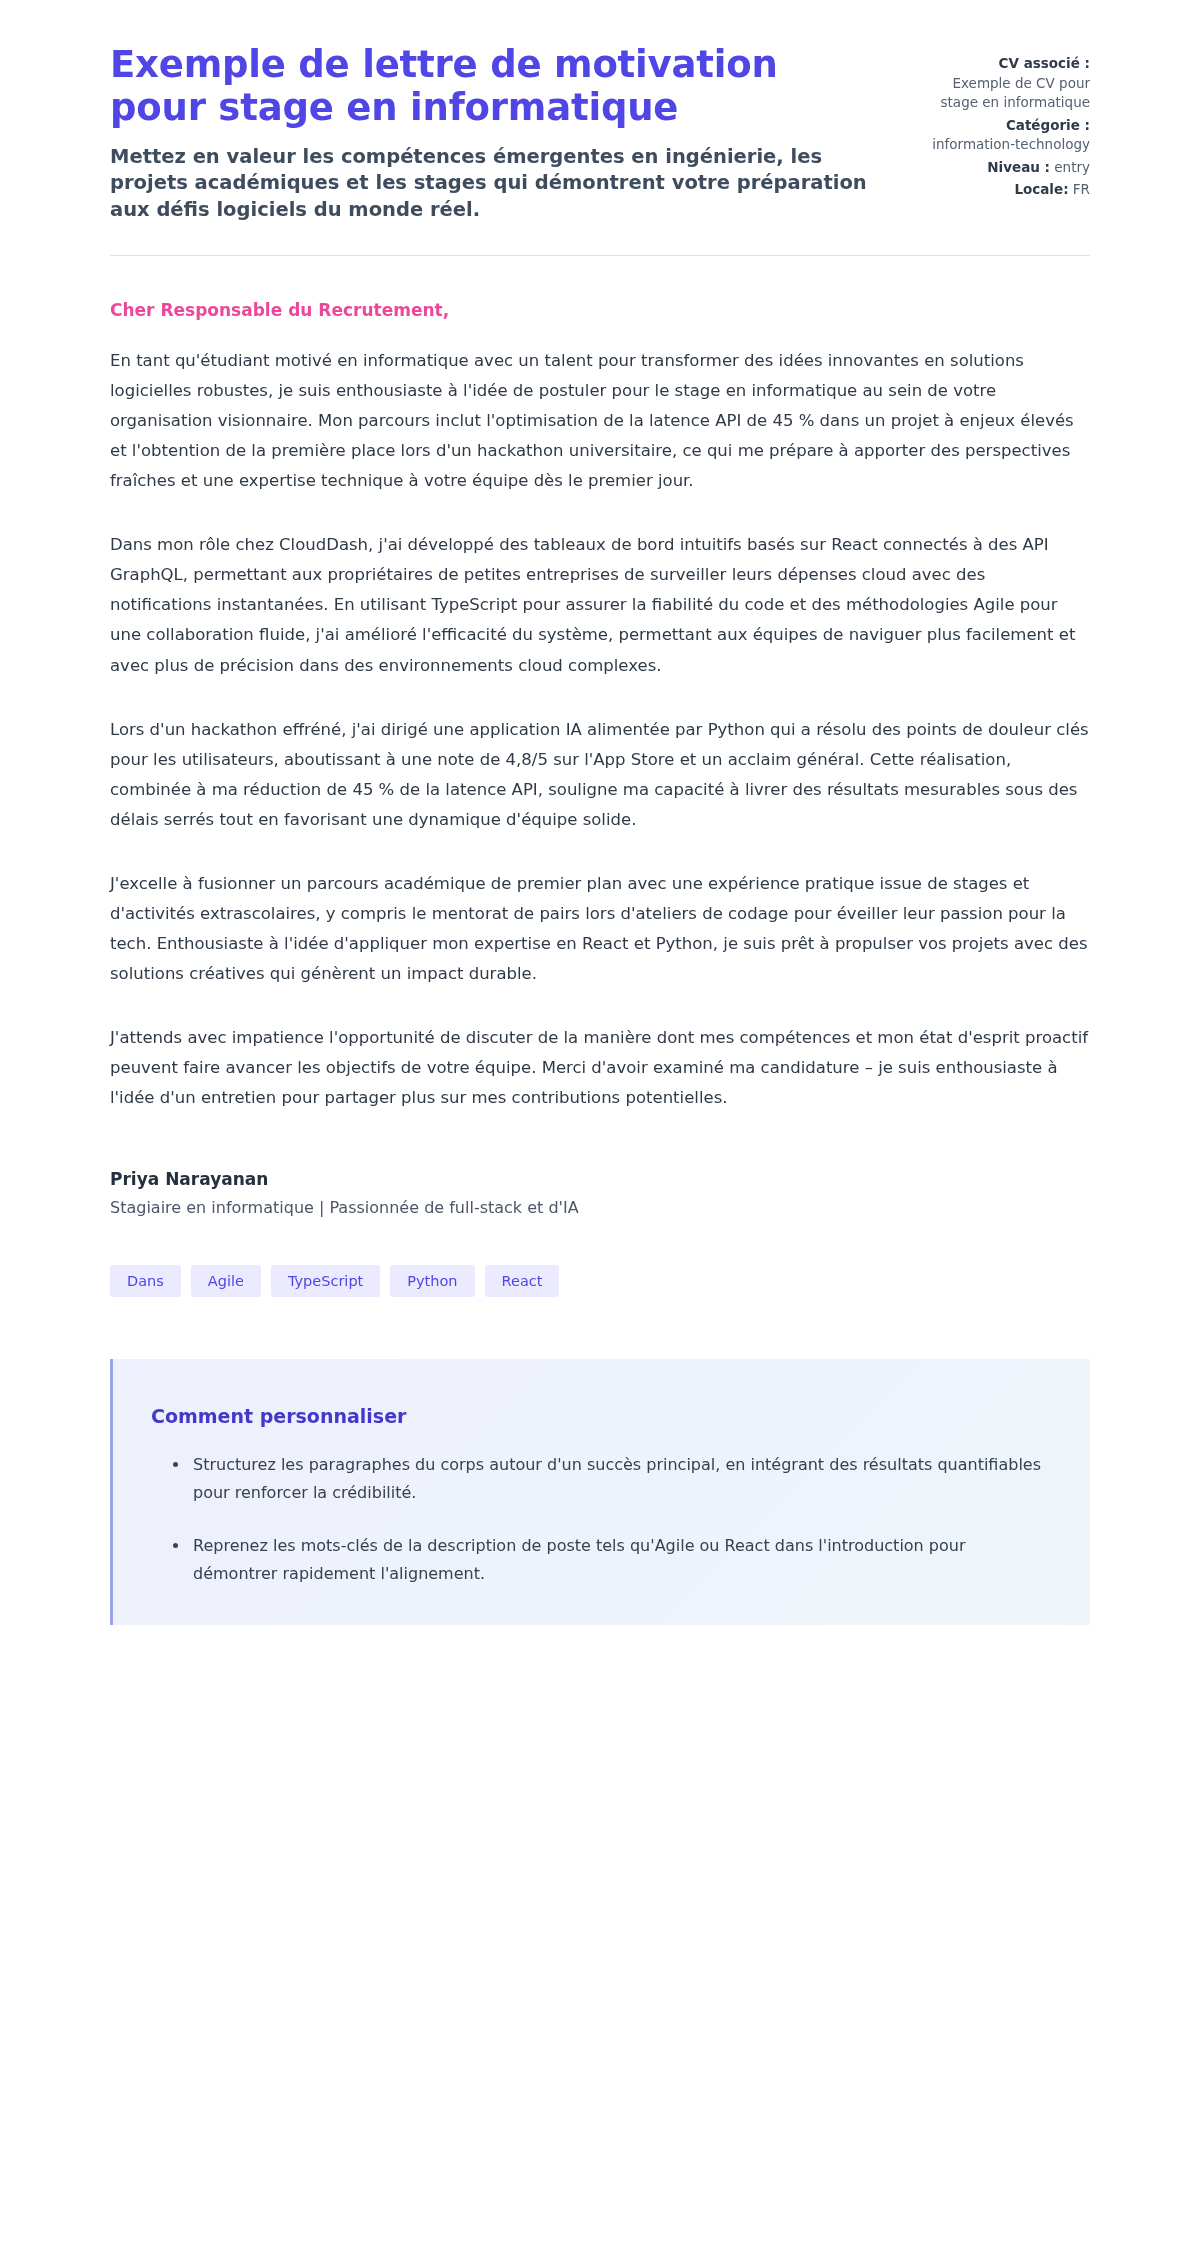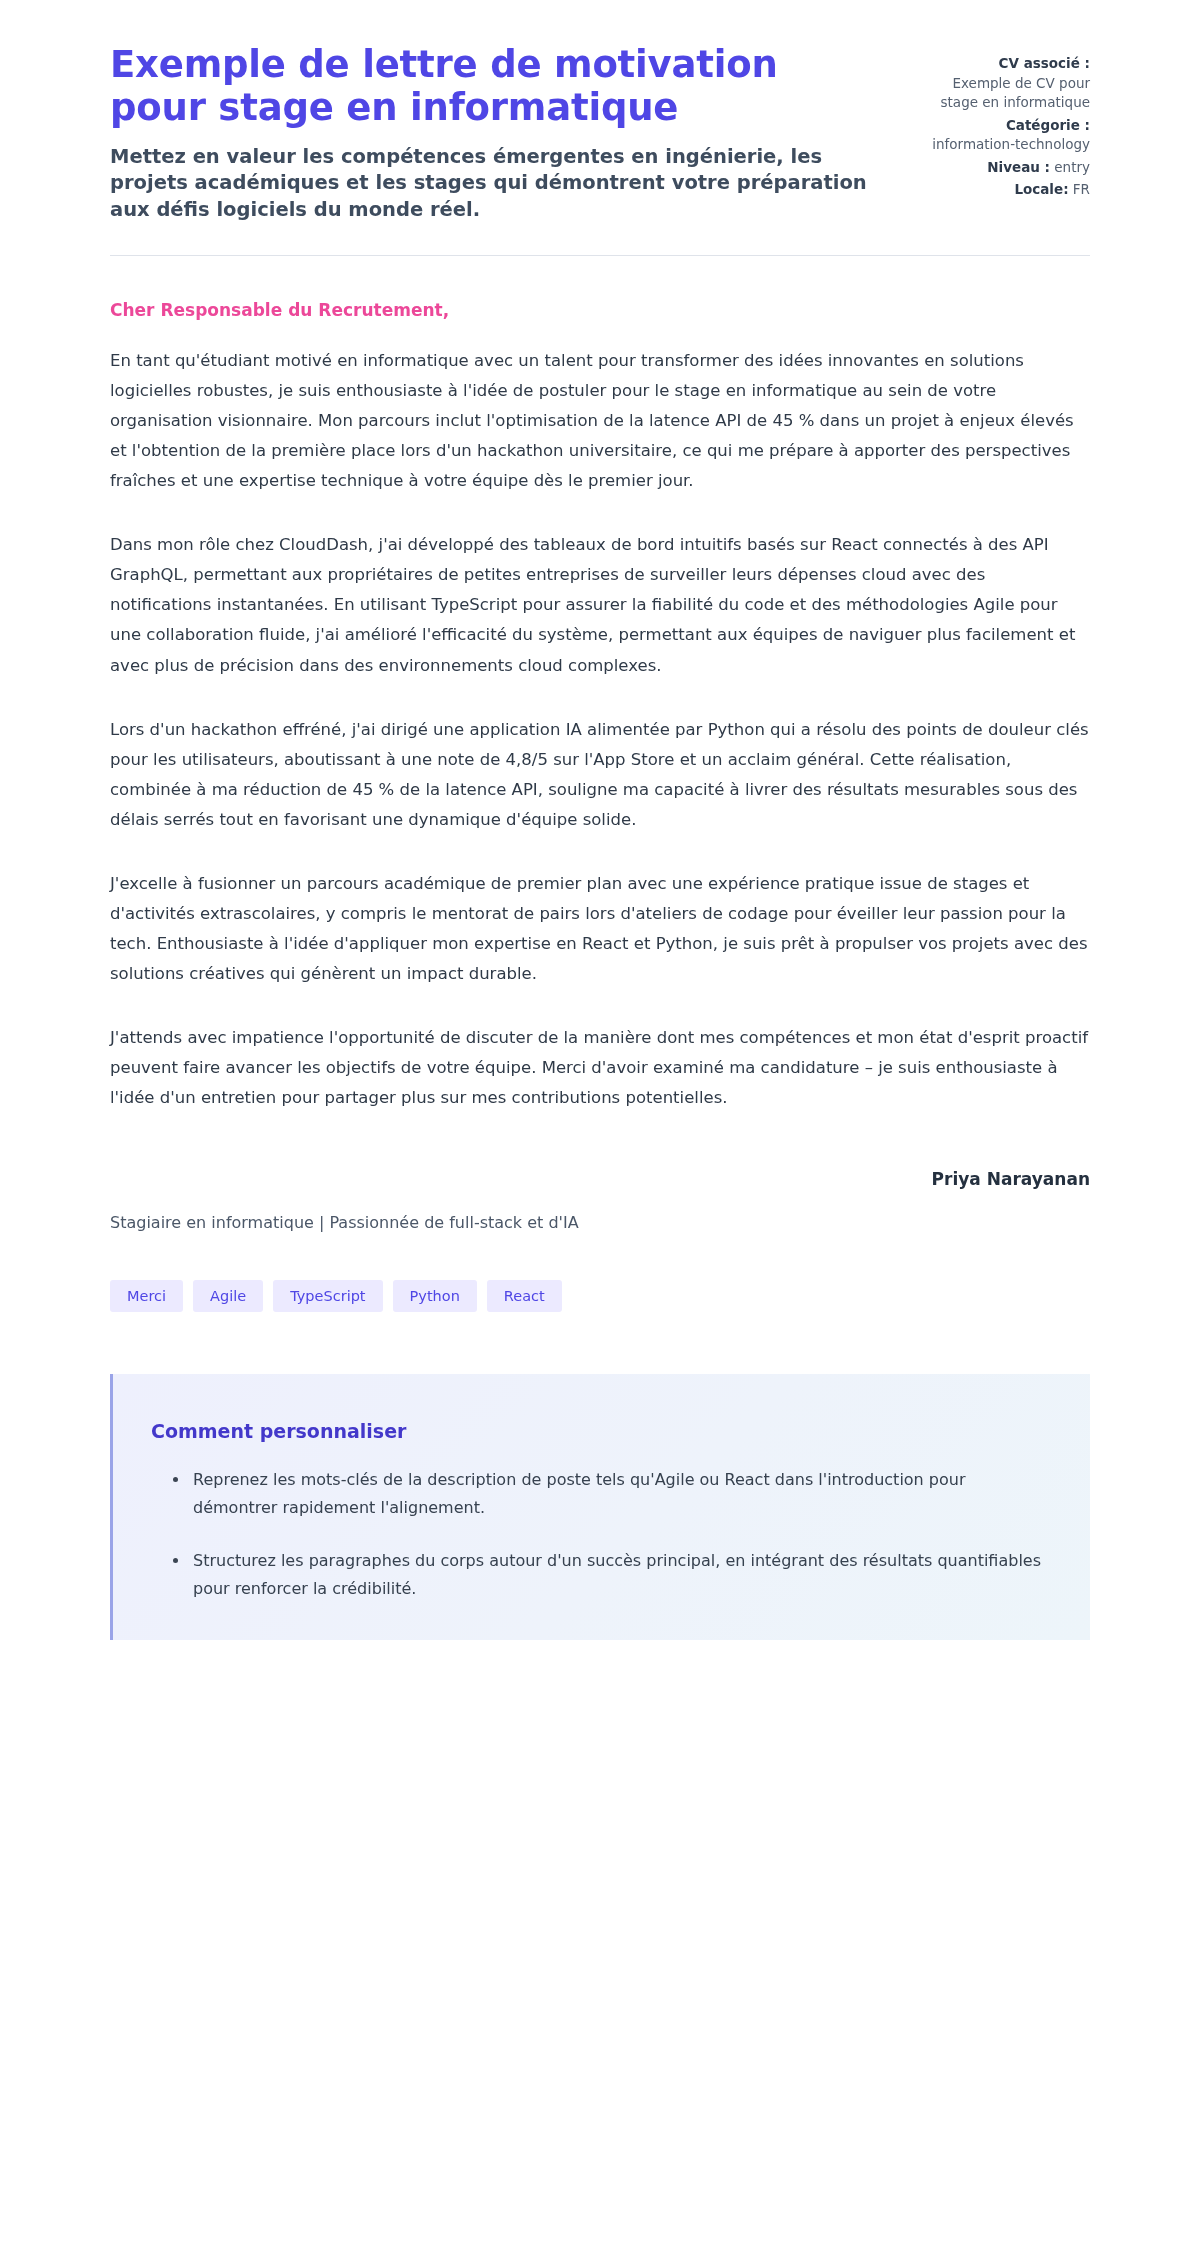--- a/index.html
+++ b/index.html
@@ -75,25 +75,24 @@
   .para {
     margin: 0 0 34px 0;
     font-size: 16.5px;
     line-height: 1.82;
     color: #2f3a48;
   }
 
   
   .signature { margin-top: 56px; }
   .sig-name {
-    margin: 0 0 24px 0;
+    margin: 0 0 9px 0;
     font-size: 17px;
     font-weight: 700;
     color: #24303f;
-    text-align: right;
   }
   .sig-role {
     margin: 0;
     font-size: 16px;
     color: #4b5768;
   }
 
   
   .tags {
     display: flex;
@@ -190,28 +189,28 @@
     <p class="para">J'excelle à fusionner un parcours académique de premier plan avec une expérience pratique issue de stages et d'activités extrascolaires, y compris le mentorat de pairs lors d'ateliers de codage pour éveiller leur passion pour la tech. Enthousiaste à l'idée d'appliquer mon expertise en React et Python, je suis prêt à propulser vos projets avec des solutions créatives qui génèrent un impact durable.</p>
     <p class="para">J'attends avec impatience l'opportunité de discuter de la manière dont mes compétences et mon état d'esprit proactif peuvent faire avancer les objectifs de votre équipe. Merci d'avoir examiné ma candidature – je suis enthousiaste à l'idée d'un entretien pour partager plus sur mes contributions potentielles.</p>
 
     <div class="signature">
       <p class="sig-name">Priya Narayanan</p>
       <p class="sig-role">Stagiaire en informatique | Passionnée de full-stack et d'IA</p>
     </div>
   </section>
 
   <div class="tags">
-    <span class="tag">Merci</span>
+    <span class="tag">Dans</span>
     <span class="tag">Agile</span>
     <span class="tag">TypeScript</span>
     <span class="tag">Python</span>
     <span class="tag">React</span>
   </div>
 
   <section class="tipbox">
     <h2 class="tip-title">Comment personnaliser</h2>
     <ul class="tip-list">
+      <li class="tip-item">Structurez les paragraphes du corps autour d'un succès principal, en intégrant des résultats quantifiables pour renforcer la crédibilité.</li>
       <li class="tip-item">Reprenez les mots-clés de la description de poste tels qu'Agile ou React dans l'introduction pour démontrer rapidement l'alignement.</li>
-      <li class="tip-item">Structurez les paragraphes du corps autour d'un succès principal, en intégrant des résultats quantifiables pour renforcer la crédibilité.</li>
     </ul>
   </section>
 
 </div>
 
 </body></html>

